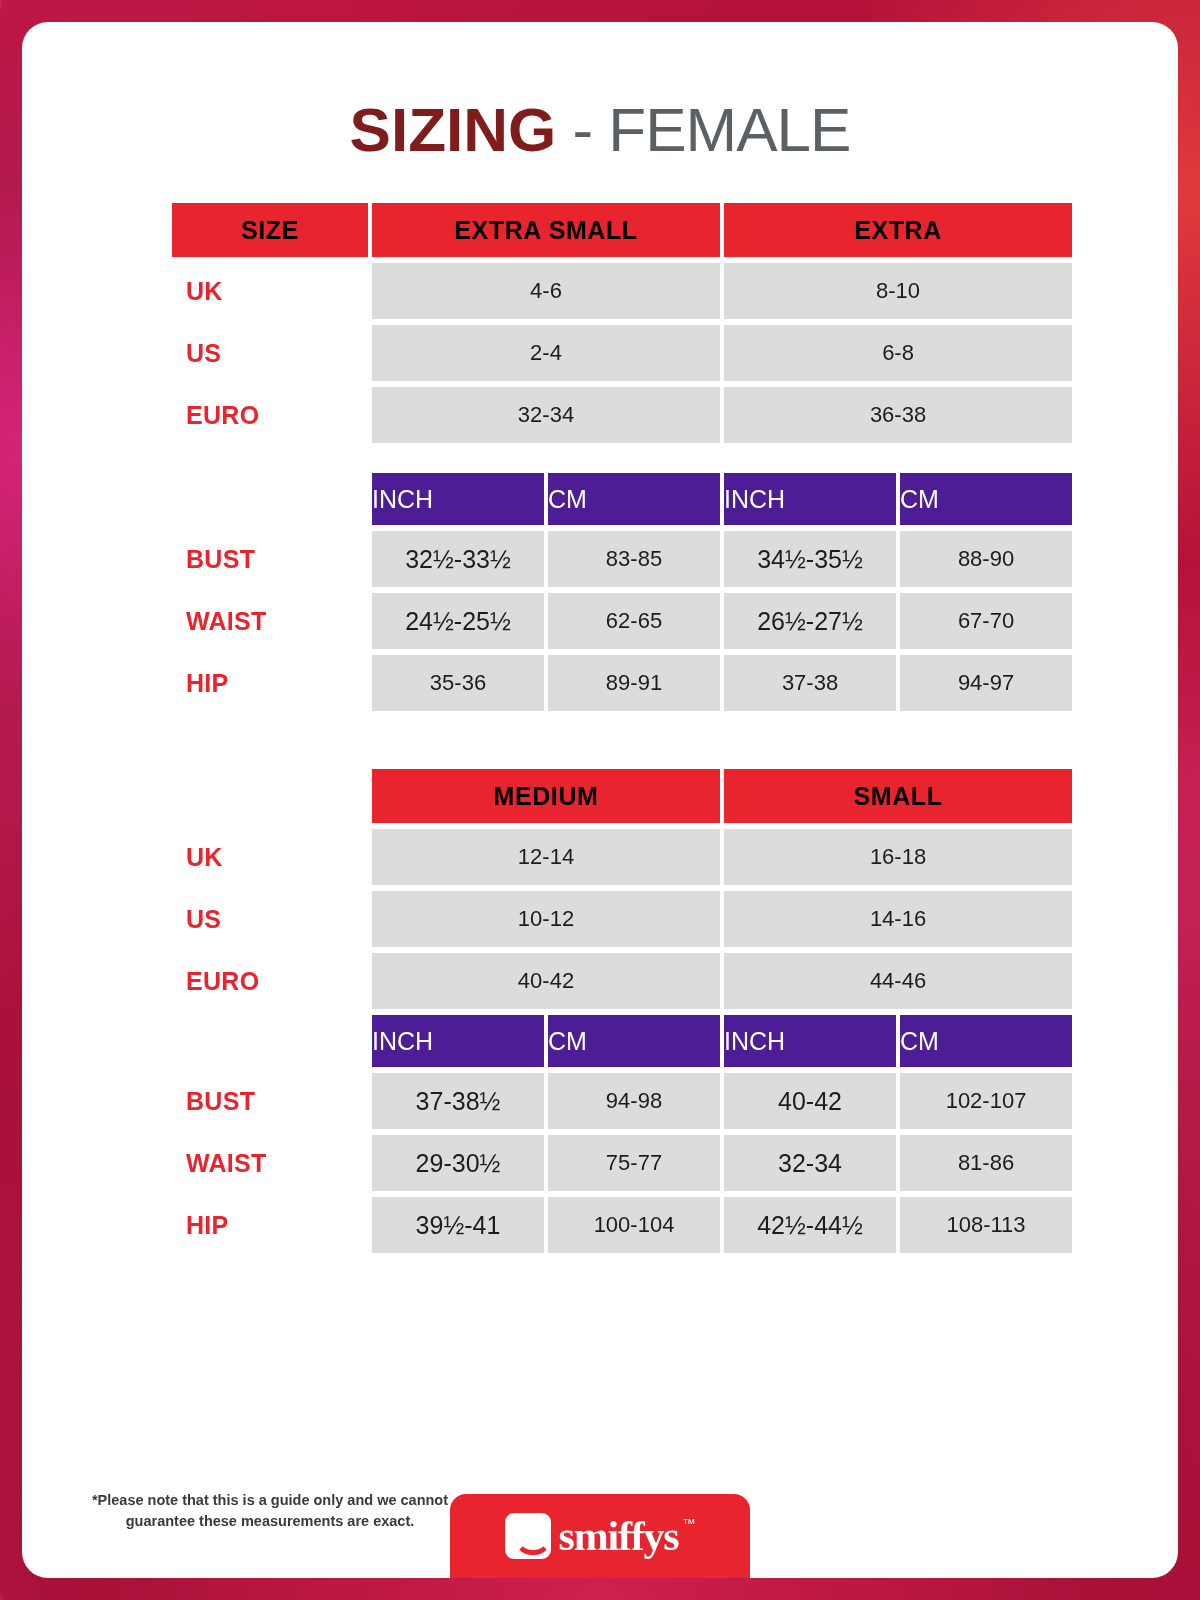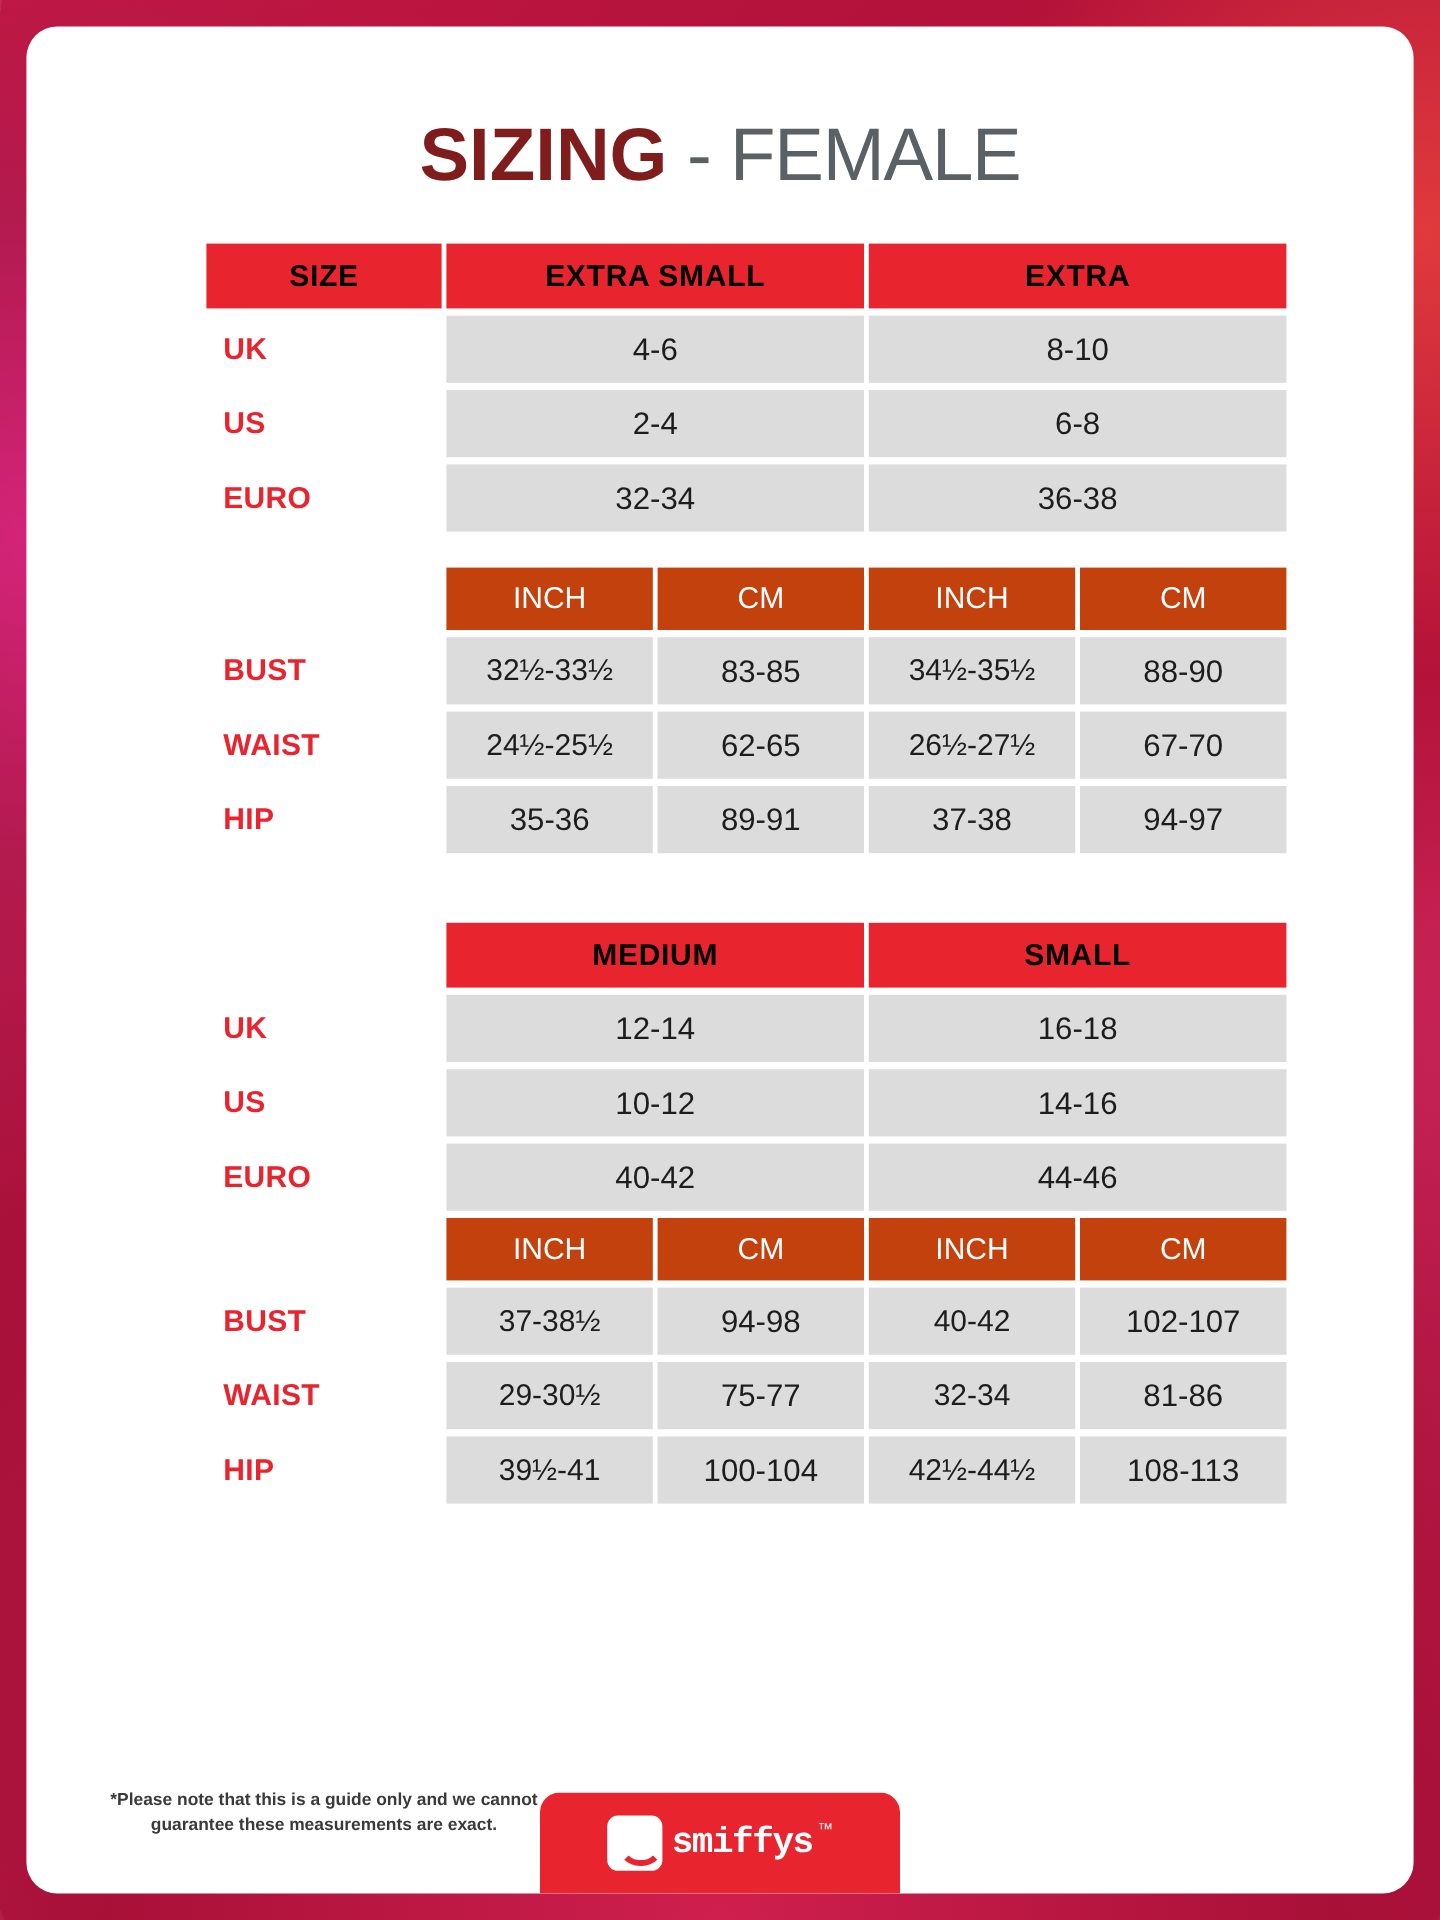--- a/index.html
+++ b/index.html
@@ -69,31 +69,31 @@
   .hdr {
     background: #e8252f;
     color: #000000;
     font-weight: 700;
     font-size: 25px;
     text-align: center;
     height: 54px;
     letter-spacing: 0.6px;
   }
   .subhdr {
-    background: #c2410c;
+    background: #4c1d95;
     color: #fff;
     font-weight: 400;
     font-size: 25px;
-    text-align: center;
+    text-align: left;
     height: 52px;
   }
   .val {
     background: #dcdcdc;
     color: #1d1d1d;
-    font-size: 26px;
+    font-size: 22px;
     text-align: center;
     height: 56px;
     vertical-align: middle;
   }
   .val.small { font-size: 25px; }
   .spacer-row td { height: 18px; background: transparent; }
 
   .footnote {
     position: absolute;
     left: 48px; bottom: 46px;
@@ -131,24 +131,24 @@
     left: 9px; top: 12px;
     width: 28px; height: 20px;
     border: 5px solid #e8252f;
     border-top-color: transparent;
     border-left-color: transparent;
     border-right-color: transparent;
     border-radius: 0 0 18px 18px;
   }
   .logo-text {
     color: #fff;
-    font-size: 30px;
+    font-size: 42px;
     font-weight: 700;
     letter-spacing: -1.2px;
-    font-family: Liberation Mono, monospace;
+    font-family: Liberation Serif, serif;
   }
   .logo-tm {
     color: #fff;
     font-size: 13px;
     align-self: flex-start;
     margin-top: 22px;
     margin-left: -4px;
   }
 </style>
 </head>

